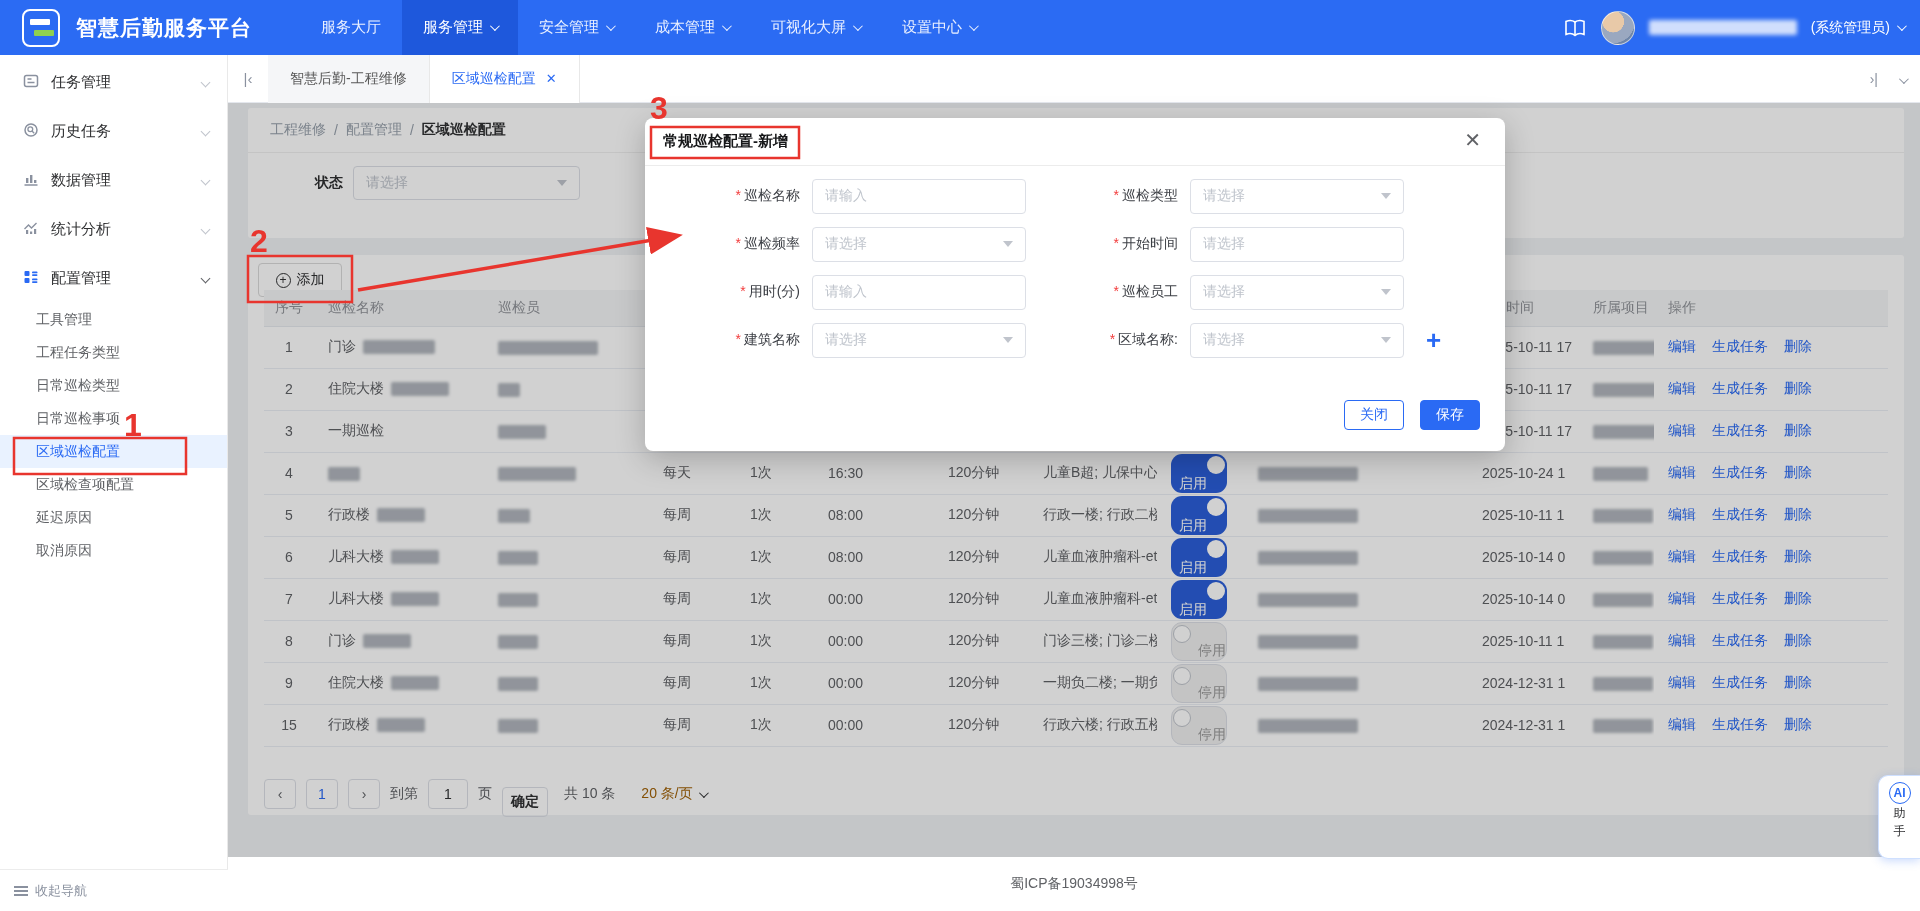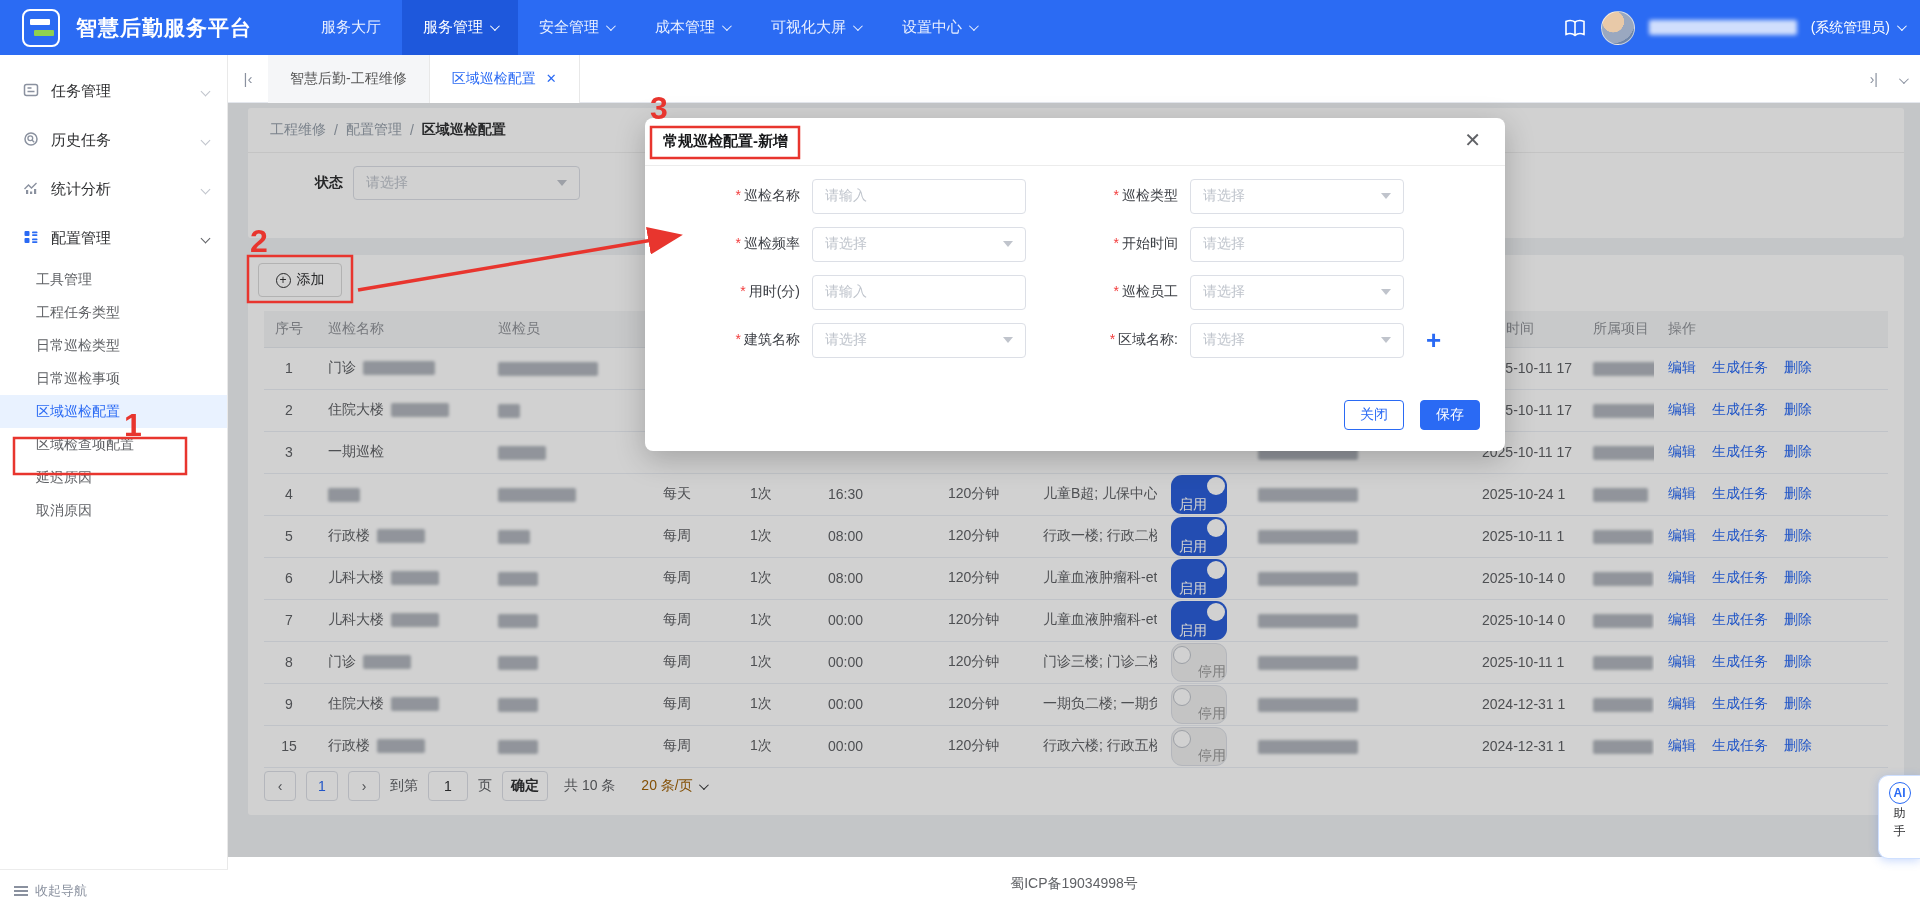--- a/index.html
+++ b/index.html
@@ -18,21 +18,21 @@
   .nav-item.active { background:#1e58dc; color:#fff; }
   .chev { display:inline-block; width:7px; height:7px; border-right:1.5px solid currentColor; border-bottom:1.5px solid currentColor; transform:rotate(45deg) translateY(-2px); margin-left:7px; }
   .nav-right { margin-left:auto; display:flex; align-items:center; gap:14px; padding-right:16px; color:#fff; }
   .book-icon svg { display:block; }
   .avatar { width:34px; height:34px; border-radius:50%; background:radial-gradient(circle at 35% 30%, #e8c9a8 0 35%, #9aa8c0 36% 70%, #6f86a8 71%); border:1px solid rgba(255,255,255,.6); }
   .name-redact { display:inline-block; width:148px; height:15px; background:rgba(255,255,255,.78); border-radius:2px; filter:blur(2px); }
   .role { color:#fff; font-size:14px; display:flex; align-items:center; }
 
   
   .sidebar { position:absolute; left:0; top:55px; width:228px; height:856px; background:#fff; border-right:1px solid #e9e9e9; z-index:15; }
-  .sb-list { padding-top:12px; }
+  .sb-list { padding-top:3px; }
   .sb-group { height:49px; display:flex; align-items:center; padding:0 14px 0 23px; font-size:15px; color:#303133; cursor:pointer; }
   .sb-group .sb-label { margin-left:12px; flex:1; }
   .sb-group .chev { color:#c0c4cc; transform:rotate(45deg); margin-right:4px; }
   .sb-group.expanded .chev { color:#606266; }
   .sb-sub { }
   .sb-sub-item { height:33px; line-height:33px; padding-left:36px; font-size:14px; color:#606266; cursor:pointer; }
   .sb-sub-item.active { background:#e9f2ff; color:#2a6af4; }
   .sb-collapse { position:absolute; left:0; bottom:0; width:228px; height:42px; border-top:1px solid #ececec; display:flex; align-items:center; padding-left:14px; color:#8a919f; font-size:13px; cursor:pointer; gap:7px; background:#fff; }
   .burger { display:inline-block; width:14px; height:10px; border-top:2px solid #8a919f; border-bottom:2px solid #8a919f; position:relative; }
   .burger:after { content:""; position:absolute; left:0; top:2px; width:14px; height:2px; background:#8a919f; }
@@ -54,42 +54,42 @@
   .card1 .divider { position:absolute; left:0; top:44px; right:0; height:1px; background:#efefef; }
   .filter-row { position:absolute; left:0; top:58px; display:flex; align-items:center; }
   .filter-label { width:95px; text-align:right; font-weight:bold; color:#303133; }
   .select-box { position:relative; margin-left:10px; width:227px; height:34px; border:1px solid #dcdfe6; border-radius:4px; background:#fff; display:flex; align-items:center; padding:0 12px; color:#bfc4cc; }
   .sel-arrow { position:absolute; right:12px; top:50%; margin-top:-3px; width:0; height:0; border-left:5px solid transparent; border-right:5px solid transparent; border-top:6px solid #c0c4cc; }
 
   .card2 { left:20px; top:152px; right:16px; height:560px; }
   .add-btn { position:absolute; left:10px; top:8px; width:84px; height:34px; border:1px solid #d9d9d9; border-radius:4px; background:#fff; display:flex; align-items:center; justify-content:center; gap:6px; font-size:14px; color:#303133; cursor:pointer; }
   .plus-circle { display:inline-flex; width:15px; height:15px; border:1.3px solid #303133; border-radius:50%; align-items:center; justify-content:center; font-size:12px; line-height:1; }
 
-  table.grid { position:absolute; left:16px; top:56px; width:1624px; border-collapse:collapse; table-layout:fixed; }
+  table.grid { position:absolute; left:16px; top:35px; width:1624px; border-collapse:collapse; table-layout:fixed; }
   .grid th { height:36px; background:#f5f6f7; color:#909399; font-weight:normal; font-size:14px; text-align:left; padding-left:14px; border-bottom:1px solid #e6e9ee; white-space:nowrap; overflow:hidden; }
   .grid td { height:42px; font-size:14px; color:#606266; padding-left:14px; border-bottom:1px solid #ebeef5; white-space:nowrap; overflow:hidden; }
   .grid th.c-no, .grid td.c-no { text-align:center; padding-left:0; }
   .grid th.c-date, .grid td.c-date { padding-left:8px; }
   .grid th.c-date { padding-left:32px; }
   .redact { display:inline-block; height:14px; background:#a9aeb6; border-radius:2px; filter:blur(1.6px); opacity:.9; vertical-align:middle; }
   .op { color:#2a6af4; margin-right:16px; text-decoration:none; cursor:pointer; }
   .tg { display:inline-flex; width:56px; height:39px; border-radius:11px; align-items:flex-end; font-size:14px; position:relative; vertical-align:middle; }
   .tg .tg-k { width:18px; height:18px; border-radius:50%; background:#fff; position:absolute; top:2px; }
   .tg.on { background:#2b5fd9; color:#fff; }
   .tg.on .tg-t { margin-left:8px; font-style:normal; }
   .tg.on .tg-k { right:2px; }
   .tg.off { background:#efefef; border:1px solid #dcdfe6; color:#999; }
   .tg.off .tg-t { margin-left:26px; font-style:normal; }
   .tg.off .tg-k { left:1px; border:1px solid #c0c4cc; }
 
   .pagination { position:absolute; left:16px; top:516px; display:flex; align-items:center; gap:10px; color:#606266; }
   .pg-box { width:32px; height:30px; border:1px solid #dcdfe6; border-radius:4px; background:#fff; display:flex; align-items:center; justify-content:center; cursor:pointer; color:#606266; }
   .pg-box.cur { color:#2a6af4; }
   .pg-input { width:40px; height:30px; border:1px solid #dcdfe6; border-radius:4px; display:flex; align-items:center; justify-content:center; color:#303133; }
-  .pg-confirm { min-width:46px; height:30px; border:1px solid #dcdfe6; border-radius:4px; display:flex; align-items:center; justify-content:center; font-weight:bold; color:#303133; padding:0 8px; cursor:pointer; }
+  .pg-confirm { min-width:46px; height:30px; border:1px solid #dcdfe6; border-radius:4px; display:flex; align-items:center; justify-content:center; font-weight:bold; color:#303133; padding:0 8px; cursor:pointer;margin-top:16px; }
   .pg-total { margin-left:6px; }
   .pg-size { display:flex; align-items:center; gap:6px; margin-left:16px; color:#a16207; cursor:pointer; }
   .chev-dn { display:inline-block; width:7px; height:7px; border-right:1.7px solid #303133; border-bottom:1.7px solid #303133; transform:rotate(45deg) translateY(-2px); }
 
   
   .overlay { position:absolute; left:228px; top:103px; width:1692px; height:754px; background:rgba(0,0,0,.18); z-index:40; }
   .modal { position:absolute; left:645px; top:118px; width:860px; height:333px; background:#fff; border-radius:8px; box-shadow:0 8px 30px rgba(0,0,0,.22); z-index:50; }
   .m-title { position:absolute; left:18px; top:14px; font-size:15px; font-weight:bold; color:#17181a; }
   .m-close { position:absolute; right:24px; top:12px; font-size:20px; color:#606266; cursor:pointer; line-height:1; }
   .m-divider { position:absolute; left:0; top:47px; width:860px; height:1px; background:#ececec; }
@@ -176,20 +176,30 @@
         <span class="sb-label">任务管理</span>
         <i class="chev"></i>
       </div>
       <div class="sb-group">
         <span class="sb-icon"><svg width="16" height="16" viewBox="0 0 16 16">
             <circle cx="8" cy="8" r="6" fill="none" stroke="#8a919f" stroke-width="1.5"></circle>
             <circle cx="7.3" cy="7.3" r="2.4" fill="none" stroke="#8a919f" stroke-width="1.3"></circle>
             <path d="M9 9l2.2 2.2" stroke="#8a919f" stroke-width="1.3"></path>
           </svg></span>
         <span class="sb-label">历史任务</span>
+        <i class="chev"></i>
+      </div>
+      <div class="sb-group">
+        <span class="sb-icon"><svg width="16" height="16" viewBox="0 0 16 16">
+            <path d="M1.5 14h13" stroke="#8a919f" stroke-width="1.5"></path>
+            <rect x="3" y="7" width="2.4" height="5" fill="#8a919f"></rect>
+            <rect x="7" y="4" width="2.4" height="8" fill="#8a919f"></rect>
+            <rect x="11" y="9" width="2.4" height="3" fill="#8a919f"></rect>
+          </svg></span>
+        <span class="sb-label">数据管理</span>
         <i class="chev"></i>
       </div>
       <div class="sb-group">
         <span class="sb-icon"><svg width="16" height="16" viewBox="0 0 16 16">
             <path d="M1.5 9l4-4 3 3 5-5" fill="none" stroke="#8a919f" stroke-width="1.4"></path>
             <rect x="3" y="10" width="2.2" height="4" fill="#8a919f"></rect>
             <rect x="7" y="11.5" width="2.2" height="2.5" fill="#8a919f"></rect>
             <rect x="11" y="9" width="2.2" height="5" fill="#8a919f"></rect>
           </svg></span>
         <span class="sb-label">统计分析</span>

